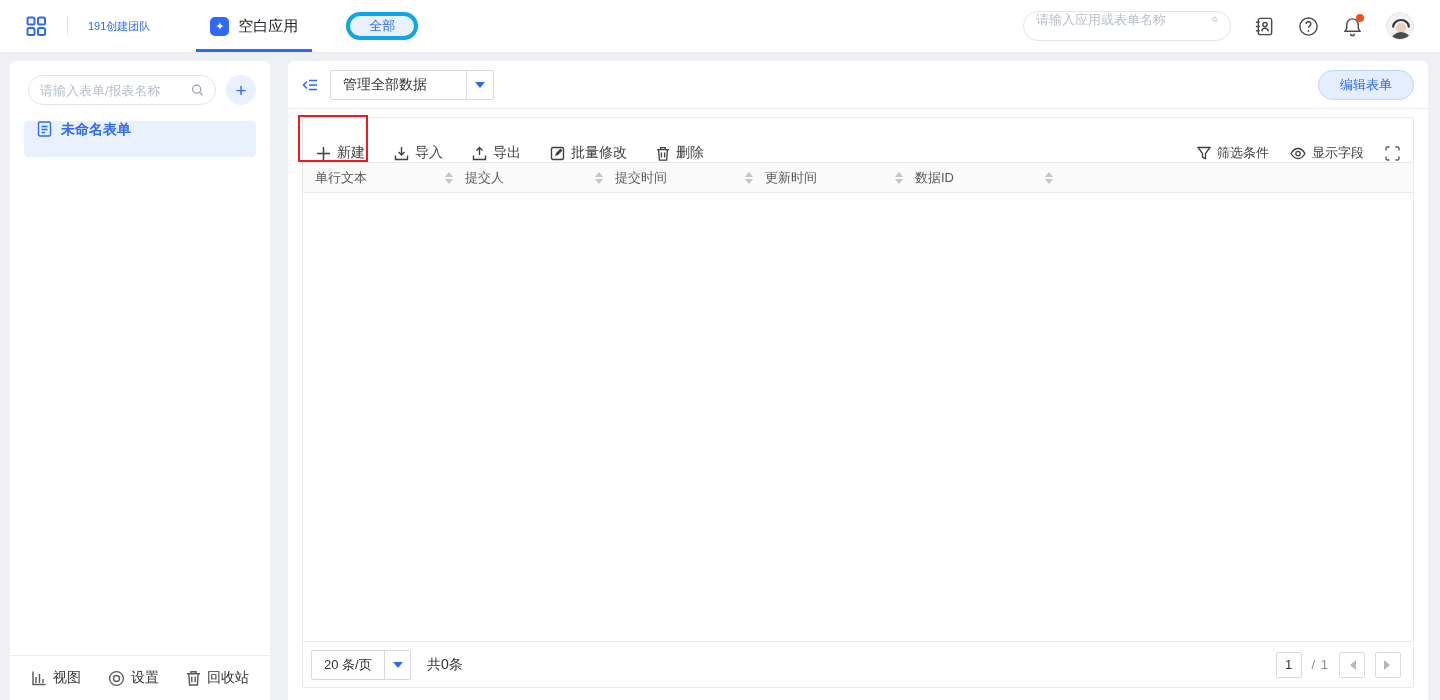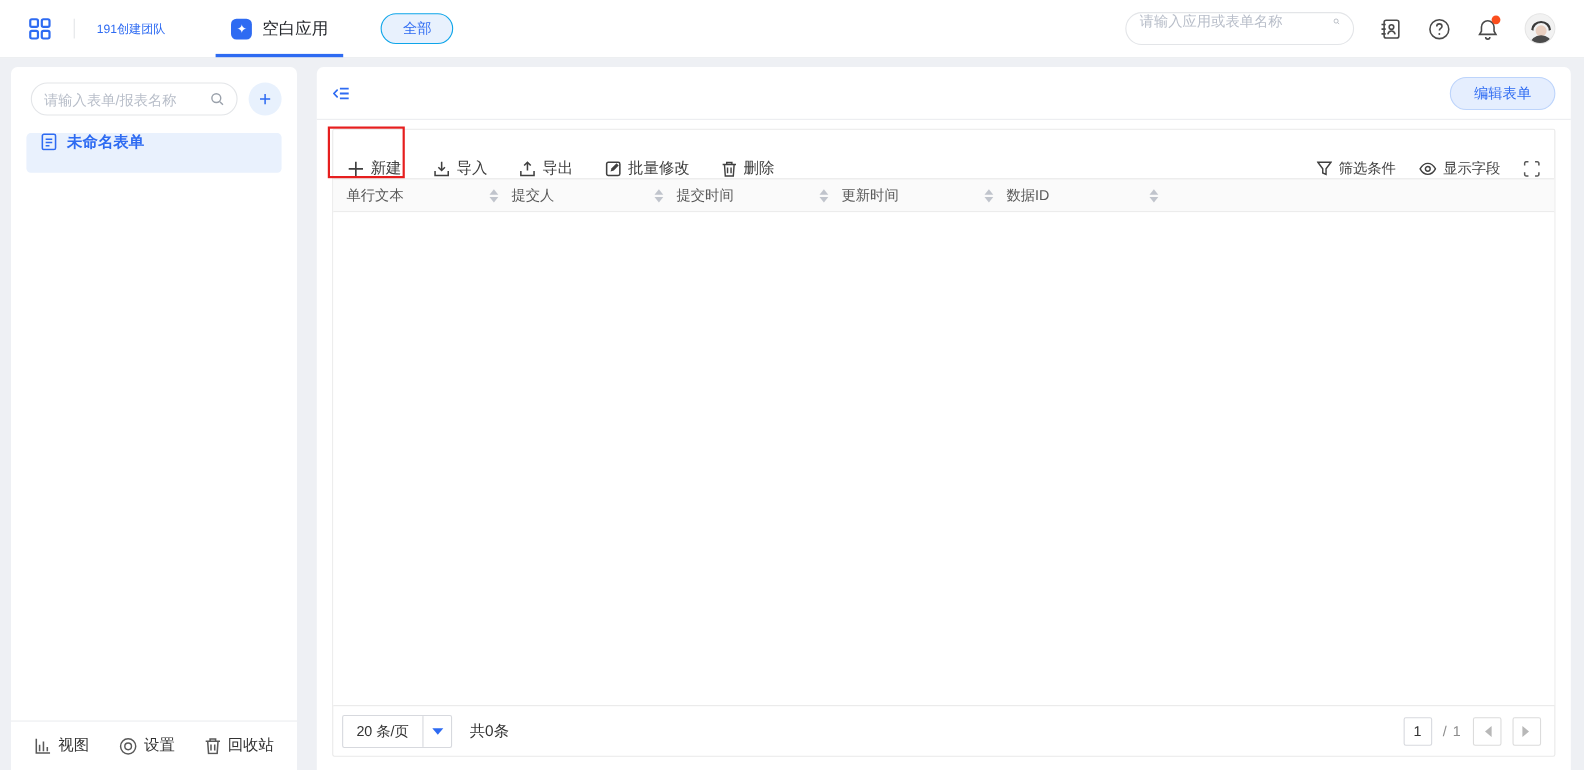--- a/index.html
+++ b/index.html
@@ -9,21 +9,21 @@
   
   .topbar { position:absolute; left:0; top:0; width:1440px; height:53px; background:#fff; border-bottom:1px solid #e9ebee; display:flex; align-items:center; padding:0 26px; }
   .topbar-left { display:flex; align-items:center; height:100%; }
   .grid-icon { width:21px; height:21px; display:block; }
   .vdiv { width:1px; height:18px; background:#e3e5e8; margin:0 20px; }
   .team-name { color:#2e6bf2; font-size:11px; cursor:pointer; }
   .app-tab { display:flex; align-items:center; gap:9px; height:100%; margin-left:60px; position:relative; cursor:pointer; }
   .app-icon { width:19px; height:19px; background:#2e6bf2; border-radius:5px; color:#fff; font-size:11px; display:flex; align-items:center; justify-content:center; }
   .app-tab-label { color:#23262b; font-size:15px; }
   .tab-underline { position:absolute; left:-14px; right:-14px; bottom:0; height:3px; background:#2e6bf2; }
-  .pill { margin-left:48px; height:28px; padding:0 19px; border-radius:14px; background:#e8f1fd; border:1px solid #0ea5e9; color:#2e6bf2; font-size:13px; display:flex; align-items:center; cursor:pointer; }
+  .pill { margin-left:48px; height:28px; padding:0 19px; border-radius:14px; background:#e8f1fd; border:4px solid #0ea5e9; color:#2e6bf2; font-size:13px; display:flex; align-items:center; cursor:pointer; }
   .topbar-right { margin-left:auto; display:flex; align-items:center; gap:23px; }
   .search-box { width:208px; height:30px; border:1px solid #e3e5e8; border-radius:15px; display:flex; align-items:flex-start; padding:0 12px; background:#fff; }
   .search-box input { border:none; outline:none; flex:1; font-size:13px; color:#333; background:transparent; font-family:inherit; }
   .search-box input::placeholder { color:#b8bec9; }
   .hicon { width:21px; height:21px; display:block; cursor:pointer; position:relative; }
   .bell-wrap { position:relative; cursor:pointer; }
   .bell-dot { position:absolute; right:-1px; top:-2px; width:8px; height:8px; border-radius:50%; background:#fb4e1d; }
   .avatar { width:28px; height:28px; border-radius:50%; background:#f1f1f1; border:1px solid #e5e5e5; overflow:hidden; cursor:pointer; }
 
   
@@ -176,20 +176,26 @@
     </div>
   </div>
 </div>
 
 <div class="main">
   <div class="main-top">
     <svg class="collapse-btn" viewBox="0 0 16 16" fill="none" stroke="#2e6bf2" stroke-width="1.6">
       <path d="M7 3.5h8 M7 8h8 M7 12.5h8"></path>
       <path d="M4.5 5 1.5 8l3 3" stroke-linecap="round" stroke-linejoin="round"></path>
     </svg>
+    <div class="view-select">
+      <span class="vs-label">管理全部数据</span>
+      <span class="vs-caret">
+          <span class="caret-down"></span>
+        </span>
+    </div>
     <div class="edit-form-btn">编辑表单</div>
   </div>
 
   <div class="grid-container">
     <div class="toolbar">
       <div class="tb-item">
         <svg width="15" height="15" viewBox="0 0 15 15" fill="none" stroke="#404040" stroke-width="1.5">
           <path d="M7.5 1v13 M1 7.5h13"></path>
         </svg>
         <span>新建</span>

